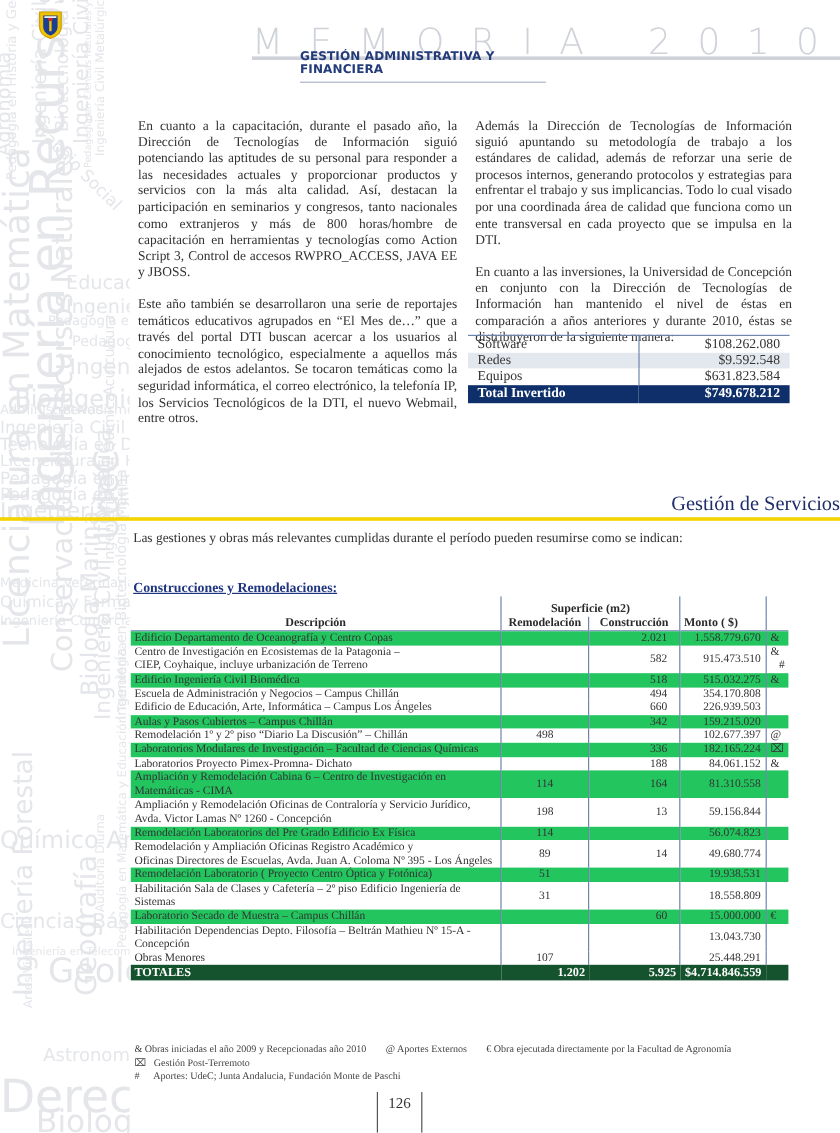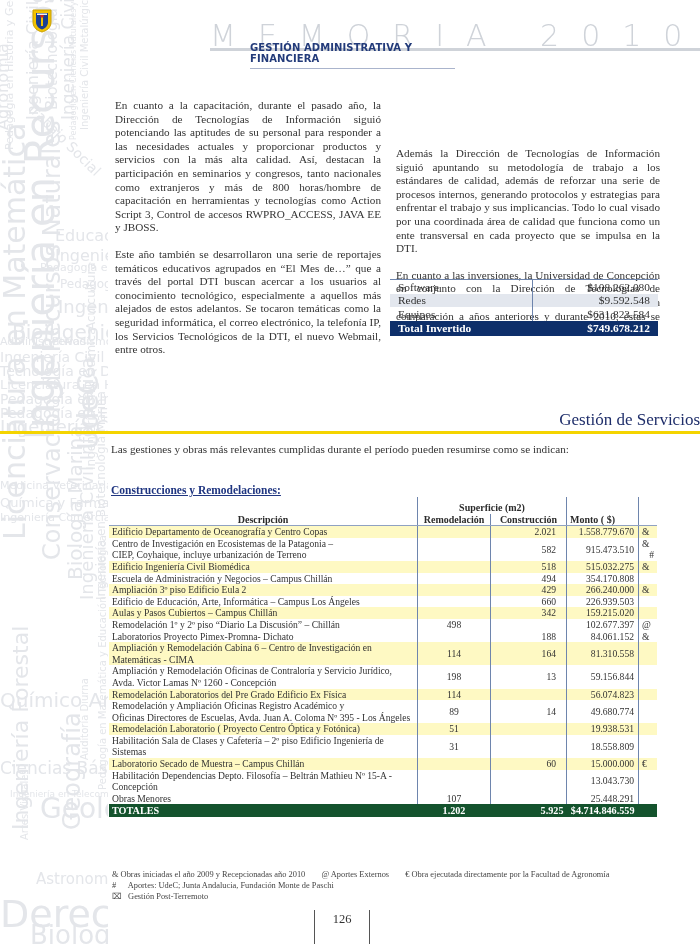--- a/index.html
+++ b/index.html
@@ -30,21 +30,21 @@
     font-family: "DejaVu Sans", sans-serif; font-weight: bold; font-size: 10px;
     color: #233b7a; letter-spacing: 0.1px; padding-bottom: 4px;
     border-bottom: 1px solid #aab4cc;
   }
   .col {
     position: absolute; font-size: 11.2px; line-height: 13.6px; text-align: justify;
     color: #333;
   }
   .col p { margin: 0 0 13px 0; }
   .col-left { left: 115px; top: 99px; width: 266px; }
-  .col-right { left: 396px; top: 99px; width: 264px; margin-top: 48px; }
+  .col-right { left: 396px; top: 99px; width: 264px; }
 
   table.invest {
     position: absolute; left: 390px; top: 279px; width: 268px;
     border-collapse: collapse; font-size: 11.4px; color: #333;
   }
   table.invest td { padding: 0 8px; height: 13.5px; }
   table.invest tr.shade td { background: #e3e7ee; }
   table.invest td.lbl { border-right: 1px solid #6e85ad; }
   table.invest td.amt { text-align: right; }
   table.invest tr.first td { border-top: 1px solid #6e85ad; }
@@ -69,33 +69,33 @@
     border-collapse: collapse; font-size: 9.6px; color: #333; line-height: 11.6px;
   }
   table.works td, table.works th { padding: 0 3px; vertical-align: middle; }
   table.works th { font-weight: bold; font-size: 10px; color: #2b2b2b; }
   table.works .vl { border-left: 1px solid #6e85ad; }
   table.works td.num { text-align: right; }
   table.works td.c-remod { text-align: center; width: 66px; }
   table.works td.c-const { text-align: right; width: 62px; padding-right: 10px;}
   table.works td.c-monto { text-align: right; width: 64px; padding-right: 4px;}
   table.works td.c-note { width: 12px; text-align: left; padding-left: 3px; }
-  table.works tr.shade td { background: #fef9c3; }
+  table.works tr.shade td { background: #22c55e; }
   table.works tr.hdr2 th { border-bottom: 1px solid #8fa1c2; }
   table.works tr.total td {
     background: #14532d; color: #fff; font-weight: bold; font-size: 10.2px; height: 13px;
     border-left: none;
   }
   .notes {
     position: absolute; left: 112px; top: 869px; font-size: 8.4px; line-height: 11px; color: #444;
   }
   .notes .sym { display: inline-block; width: 14px; }
   .notes .gap { display: inline-block; width: 14px; }
   .page-num {
-    position: absolute; left: 314px; top: 910px; width: 56px; height: 34px;
+    position: absolute; left: 314px; top: 910px; width: 38px; height: 34px;
     border-left: 1px solid #555; border-right: 1px solid #555;
     text-align: center; font-size: 12.5px; color: #333; padding-top: 2px; box-sizing: border-box;
   }
 </style>
 </head>
 <body>
 
 <div class="wordcloud" id="wordcloud">
     <span class="w" style="left: 35px; top: 100px; font-size: 14px; transform: rotate(45deg); transform-origin: left top;">Trabajo Social</span>
     <span class="w" style="left: -5px; top: 130px; font-size: 16px; transform: rotate(-90deg); transform-origin: left top;">Agronomía</span>
@@ -248,31 +248,20 @@
         <td>
           <div>Escuela de Administración y Negocios – Campus Chillán</div>
         </td>
         <td class="vl c-remod"></td>
         <td class="vl c-const">494</td>
         <td class="vl c-monto">354.170.808</td>
         <td class="vl c-note">
           <div></div>
         </td>
       </tr>
-      <tr class="shade">
-        <td>
-          <div>Ampliación 3º piso  Edificio Eula 2</div>
-        </td>
-        <td class="vl c-remod"></td>
-        <td class="vl c-const">429</td>
-        <td class="vl c-monto">266.240.000</td>
-        <td class="vl c-note">
-          <div>&amp;</div>
-        </td>
-      </tr>
       <tr>
         <td>
           <div>Edificio de Educación, Arte, Informática – Campus Los Ángeles</div>
         </td>
         <td class="vl c-remod"></td>
         <td class="vl c-const">660</td>
         <td class="vl c-monto">226.939.503</td>
         <td class="vl c-note">
           <div></div>
         </td>
@@ -290,20 +279,31 @@
       </tr>
       <tr>
         <td>
           <div>Remodelación 1º y 2º piso “Diario La Discusión” – Chillán</div>
         </td>
         <td class="vl c-remod">498</td>
         <td class="vl c-const"></td>
         <td class="vl c-monto">102.677.397</td>
         <td class="vl c-note">
           <div>@</div>
+        </td>
+      </tr>
+      <tr class="shade">
+        <td>
+          <div>Laboratorios Modulares de Investigación – Facultad de Ciencias Químicas</div>
+        </td>
+        <td class="vl c-remod"></td>
+        <td class="vl c-const">336</td>
+        <td class="vl c-monto">182.165.224</td>
+        <td class="vl c-note">
+          <div>⌧</div>
         </td>
       </tr>
       <tr>
         <td>
           <div>Laboratorios Proyecto Pimex-Promna- Dichato</div>
         </td>
         <td class="vl c-remod"></td>
         <td class="vl c-const">188</td>
         <td class="vl c-monto">84.061.152</td>
         <td class="vl c-note">
@@ -408,40 +408,40 @@
         <td class="vl c-const"></td>
         <td class="vl c-monto">25.448.291</td>
         <td class="vl c-note">
           <div></div>
         </td>
       </tr>
     </tbody>
   <tfoot>
     <tr class="total">
       <td>TOTALES</td>
-      <td class="num" style="text-align:center;margin-top:32px;">1.202</td>
+      <td class="num" style="text-align:right;margin-top:32px;">1.202</td>
       <td class="num" style="padding-right:3px;">5.925</td>
       <td class="num" style="padding-right:4px;">$4.714.846.559</td>
       <td></td>
     </tr>
   </tfoot>
 </table>
 
 <div class="notes">
   <div>
     <span>&amp;</span>
     <span>Obras iniciadas el año 2009 y Recepcionadas año 2010</span><span class="gap"></span>
     <span>@</span>
     <span>Aportes Externos</span><span class="gap"></span>
     <span>€</span>
     <span>Obra ejecutada directamente por la Facultad de Agronomía</span>
   </div>
   <div>
+    <span class="sym">⌧</span>
+    <span>Gestión Post-Terremoto</span>
+  </div>
+  <div>
     <span class="sym">#</span>
     <span>Aportes: UdeC; Junta Andalucia, Fundación Monte de Paschi</span>
   </div>
-  <div>
-    <span class="sym">⌧</span>
-    <span>Gestión Post-Terremoto</span>
-  </div>
 </div>
 
 <div class="page-num">126</div>
 
 </body></html>

